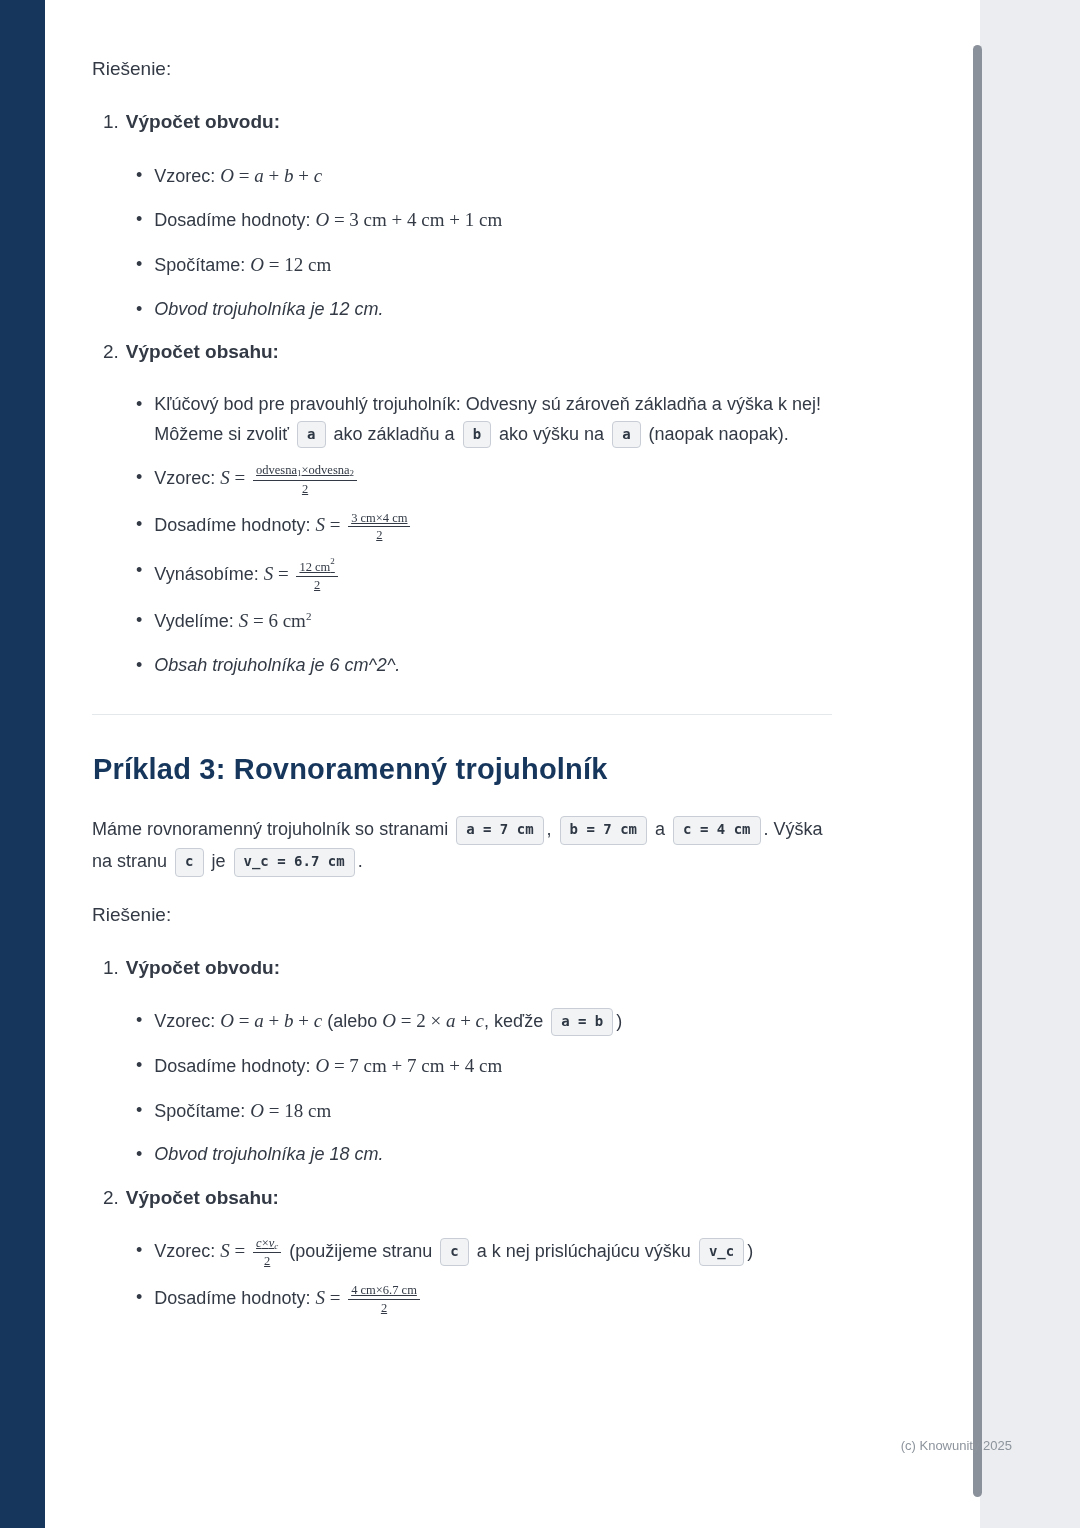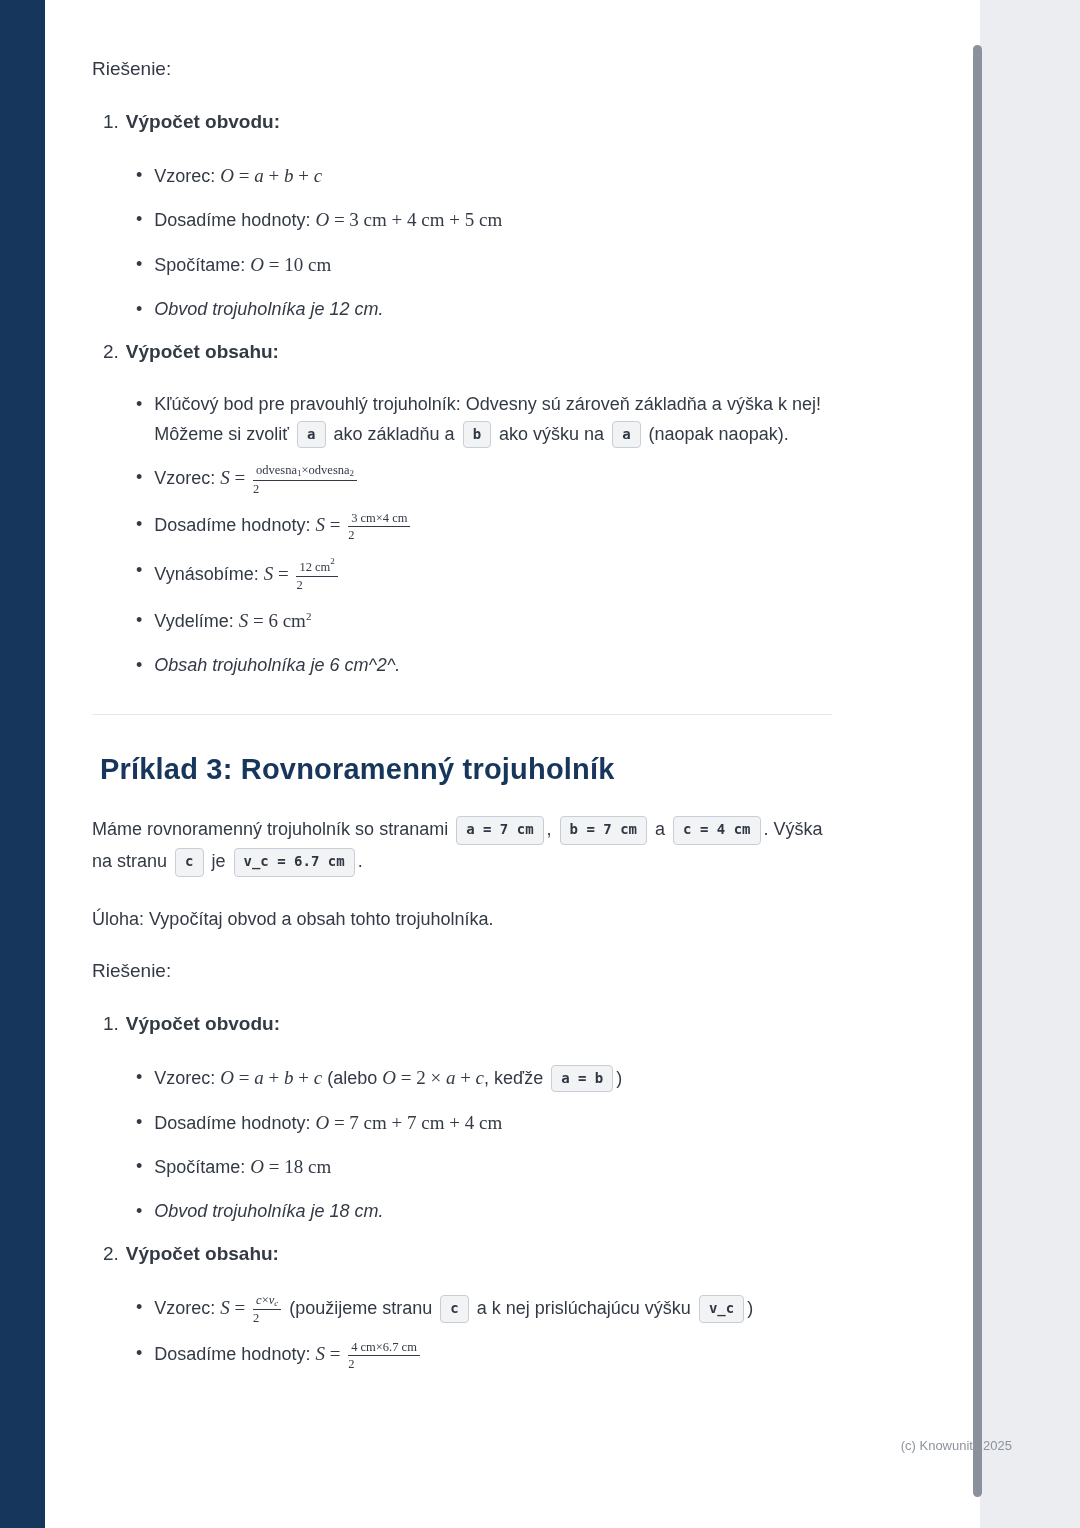--- a/index.html
+++ b/index.html
@@ -69,39 +69,39 @@
     border:1px solid var(--chipBorder,#c9ced6);
     border-radius:4px;
     padding:1px 9px 2px;
     margin:1px 3px;
     color:#2e3744;
     white-space:nowrap;
     vertical-align:1px;
   }
 
   .frac {
-    display:inline-block; text-align:left; vertical-align:-8px;
+    display:inline-block; text-align:center; vertical-align:-8px;
     font-family:"Liberation Serif","DejaVu Serif",serif;
-    font-size:12.5px; line-height:1.15; margin:0 3px;
+    font-size:12.5px; line-height:1.15; margin:0 3px;text-decoration:underline;
   }
   .frac .num { display:block; border-bottom:1px solid currentColor; padding:0 3px 1px; }
   .frac .den { display:block; padding-top:1px; }
   .frac .m-v, .frac .m-r { font-size:inherit; }
   .frac .m-sb, .frac .m-vsb, .frac .m-sp { font-size:9px; }
   .frac .m-sb, .frac .m-vsb { vertical-align:-2px; }
 
   .rule {
     border-top:1px solid var(--rule,#e5e8eb);
     margin:34px 0 0;
   }
 
   .section-heading {
     font-size:29px; font-weight:700; letter-spacing:0.2px;
     color:var(--accent,#17365c);
-    margin:38px 8px 28px;
+    margin:38px 1px 28px;
   }
 
   .para {
     font-size:18px; line-height:1.7; margin-bottom:26px;
   }
 
   .footer {
     position:absolute; top:1438px; right:68px; z-index:5;
     font-size:13px; color:var(--muted,#8d949c);margin-left:8px;
   }
@@ -120,25 +120,25 @@
             <span class="num-marker">1.</span>
             <span class="num-title">Výpočet obvodu:</span>
           </div>
           <div class="bullets">
             <div class="bullet">
               <span class="bullet-marker">•</span>
               <span class="bullet-text"><span class="t-n">Vzorec: </span><span class="m-v">O</span><span class="m-r"> = </span><span class="m-v">a</span><span class="m-r"> + </span><span class="m-v">b</span><span class="m-r"> + </span><span class="m-v">c</span></span>
             </div>
             <div class="bullet">
               <span class="bullet-marker">•</span>
-              <span class="bullet-text"><span class="t-n">Dosadíme hodnoty: </span><span class="m-v">O</span><span class="m-r"> = 3 cm + 4 cm + 5 cm</span></span>
-            </div>
-            <div class="bullet">
-              <span class="bullet-marker">•</span>
-              <span class="bullet-text"><span class="t-n">Spočítame: </span><span class="m-v">O</span><span class="m-r"> = 10 cm</span></span>
+              <span class="bullet-text"><span class="t-n">Dosadíme hodnoty: </span><span class="m-v">O</span><span class="m-r"> = 3 cm + 4 cm + 1 cm</span></span>
+            </div>
+            <div class="bullet">
+              <span class="bullet-marker">•</span>
+              <span class="bullet-text"><span class="t-n">Spočítame: </span><span class="m-v">O</span><span class="m-r"> = 12 cm</span></span>
             </div>
             <div class="bullet">
               <span class="bullet-marker">•</span>
               <span class="bullet-text"><span class="t-i">Obvod trojuholníka je 12 cm.</span></span>
             </div>
           </div>
         </div>
         <div class="num-item">
           <div class="num-head">
             <span class="num-marker">2.</span>
@@ -168,21 +168,20 @@
             <div class="bullet">
               <span class="bullet-marker">•</span>
               <span class="bullet-text"><span class="t-i">Obsah trojuholníka je 6 cm^2^.</span></span>
             </div>
           </div>
         </div>
       </div>
       <div class="rule"></div>
       <h2 class="section-heading">Príklad 3: Rovnoramenný trojuholník</h2>
       <p class="para"><span class="t-n">Máme rovnoramenný trojuholník so stranami </span><span class="chip">a = 7 cm</span><span class="t-n">, </span><span class="chip">b = 7 cm</span><span class="t-n"> a </span><span class="chip">c = 4 cm</span><span class="t-n">. Výška na stranu </span><span class="chip">c</span><span class="t-n"> je </span><span class="chip">v_c = 6.7 cm</span><span class="t-n">.</span></p>
-      <p class="para"><span class="t-b">Úloha:</span><span class="t-n"> Vypočítaj obvod a obsah tohto trojuholníka.</span></p>
       <p class="label">Riešenie:</p>
       <div class="num-list">
         <div class="num-item">
           <div class="num-head">
             <span class="num-marker">1.</span>
             <span class="num-title">Výpočet obvodu:</span>
           </div>
           <div class="bullets">
             <div class="bullet">
               <span class="bullet-marker">•</span>

